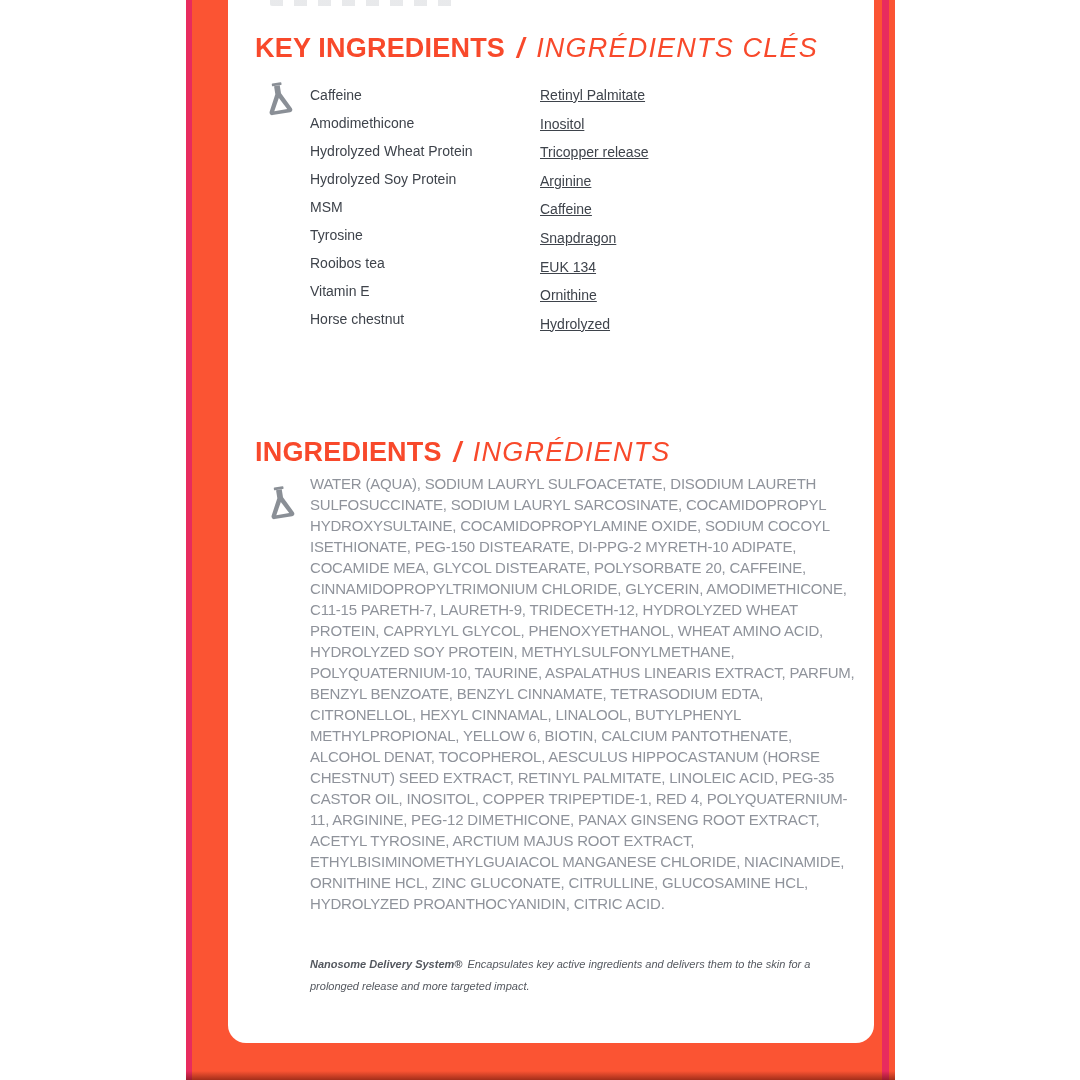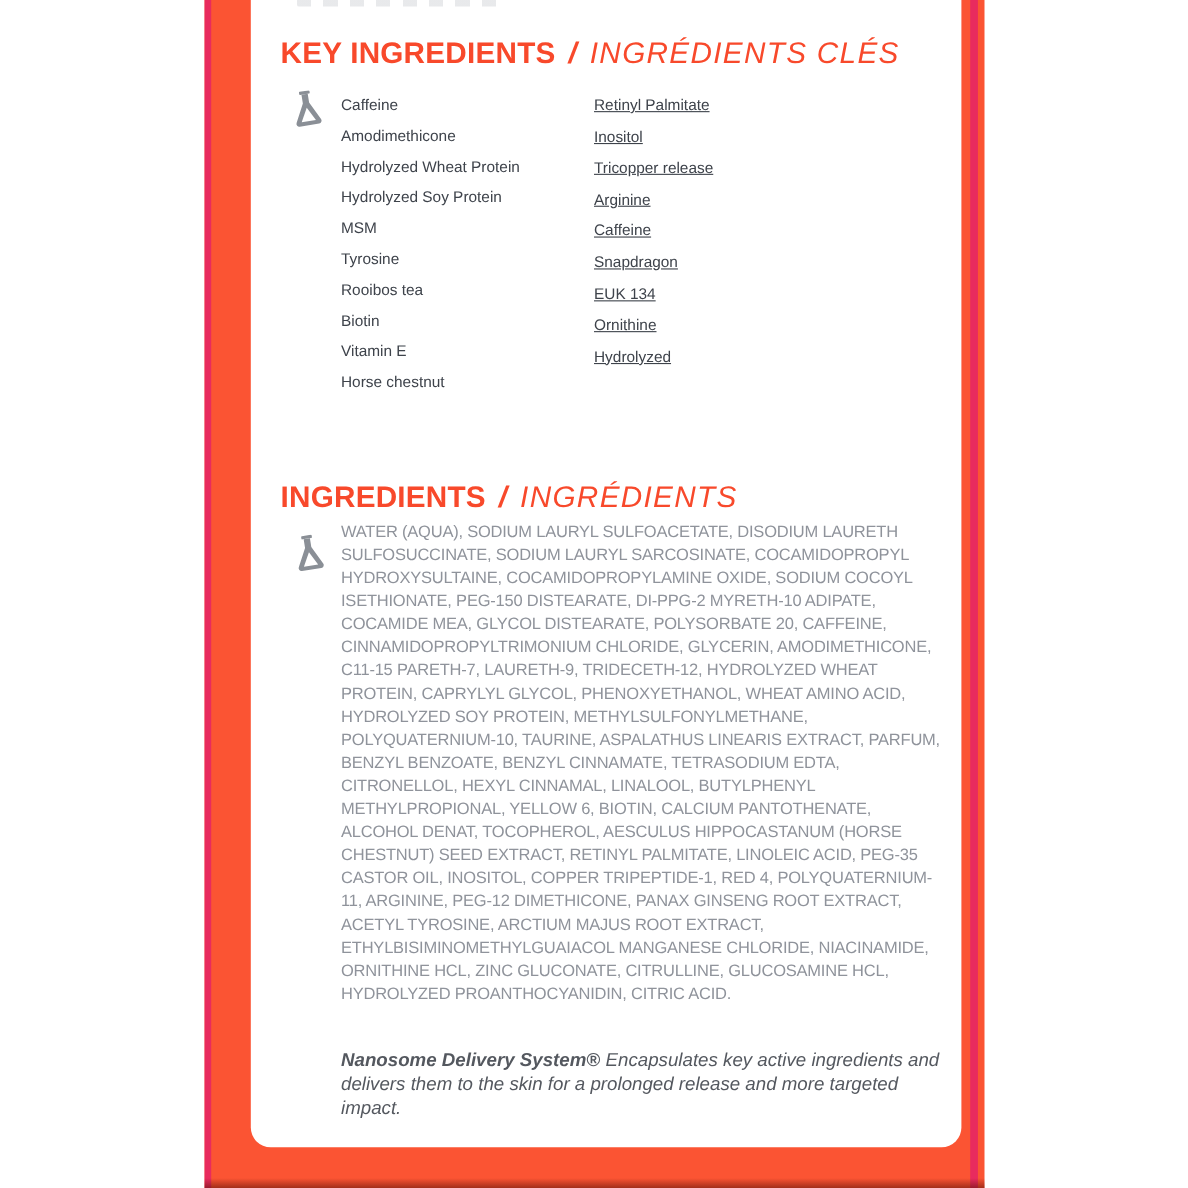--- a/index.html
+++ b/index.html
@@ -68,21 +68,21 @@
   
   .inci-text{
     position:absolute; left:82px; top:473px; width:550px;
     font-size:15px; line-height:21px; letter-spacing:-0.2px;
     color:var(--incitext,#8F939B);
     text-align:left;
   }
   
   .note{
     position:absolute; left:82px; top:953px; width:548px;
-    font-size:17px; line-height:22px;
+    font-size:11px; line-height:22px;
     color:var(--notetext,#54585F);
     font-style:italic;
   }
   .note .note-title{font-weight:bold; margin-right:5px;}
 </style>
 </head>
 <body>
 
 <div class="label">
   <div class="edge-pink-left"></div>
@@ -108,21 +108,20 @@
     </svg>
 
     <div class="key-col" id="key-col-1">
         <div class="list-item">Caffeine</div>
         <div class="list-item">Amodimethicone</div>
         <div class="list-item">Hydrolyzed Wheat Protein</div>
         <div class="list-item">Hydrolyzed Soy Protein</div>
         <div class="list-item">MSM</div>
         <div class="list-item">Tyrosine</div>
         <div class="list-item">Rooibos tea</div>
-        <div class="list-item">Biotin</div>
         <div class="list-item">Vitamin E</div>
         <div class="list-item">Horse chestnut</div>
       </div>
     <div class="key-col" id="key-col-2">
         <div class="list-item">Retinyl Palmitate</div>
         <div class="list-item">Inositol</div>
         <div class="list-item">Tricopper release</div>
         <div class="list-item">Arginine</div>
         <div class="list-item">Caffeine</div>
         <div class="list-item">Snapdragon</div>

